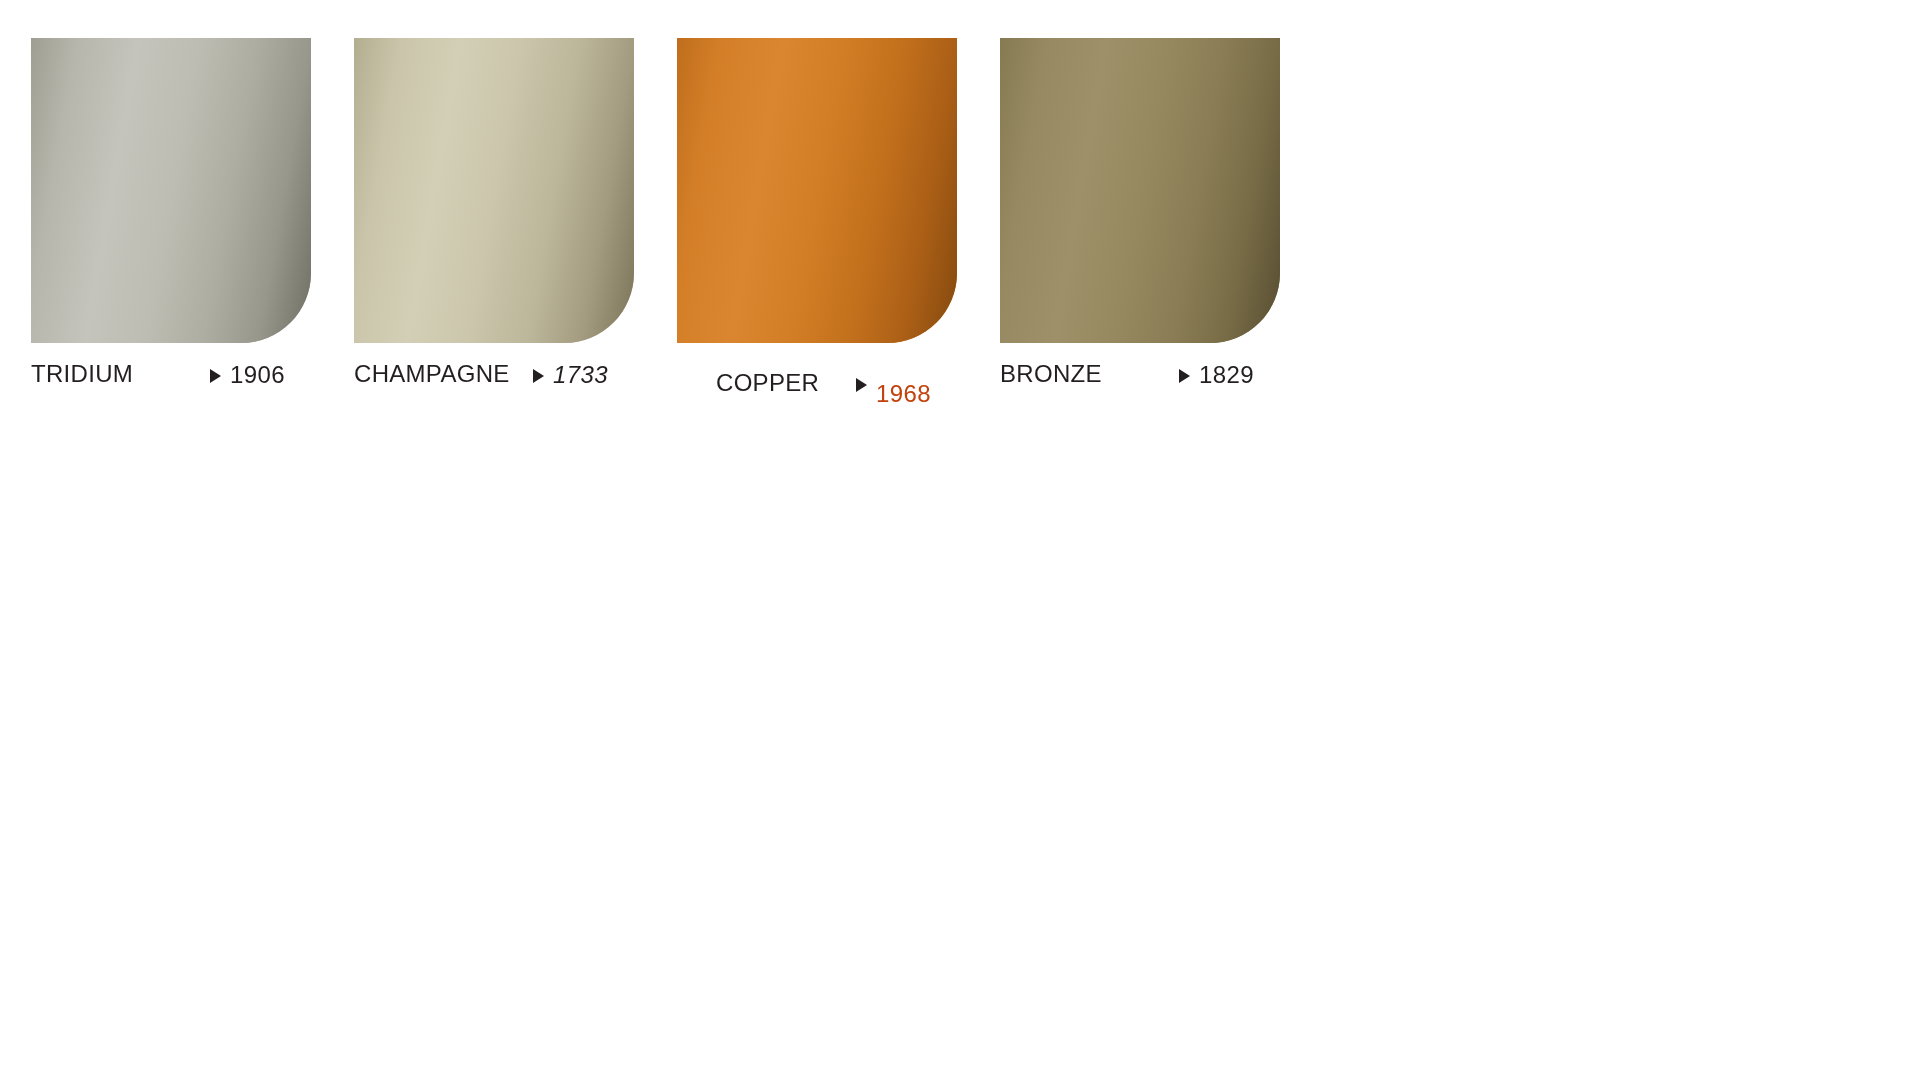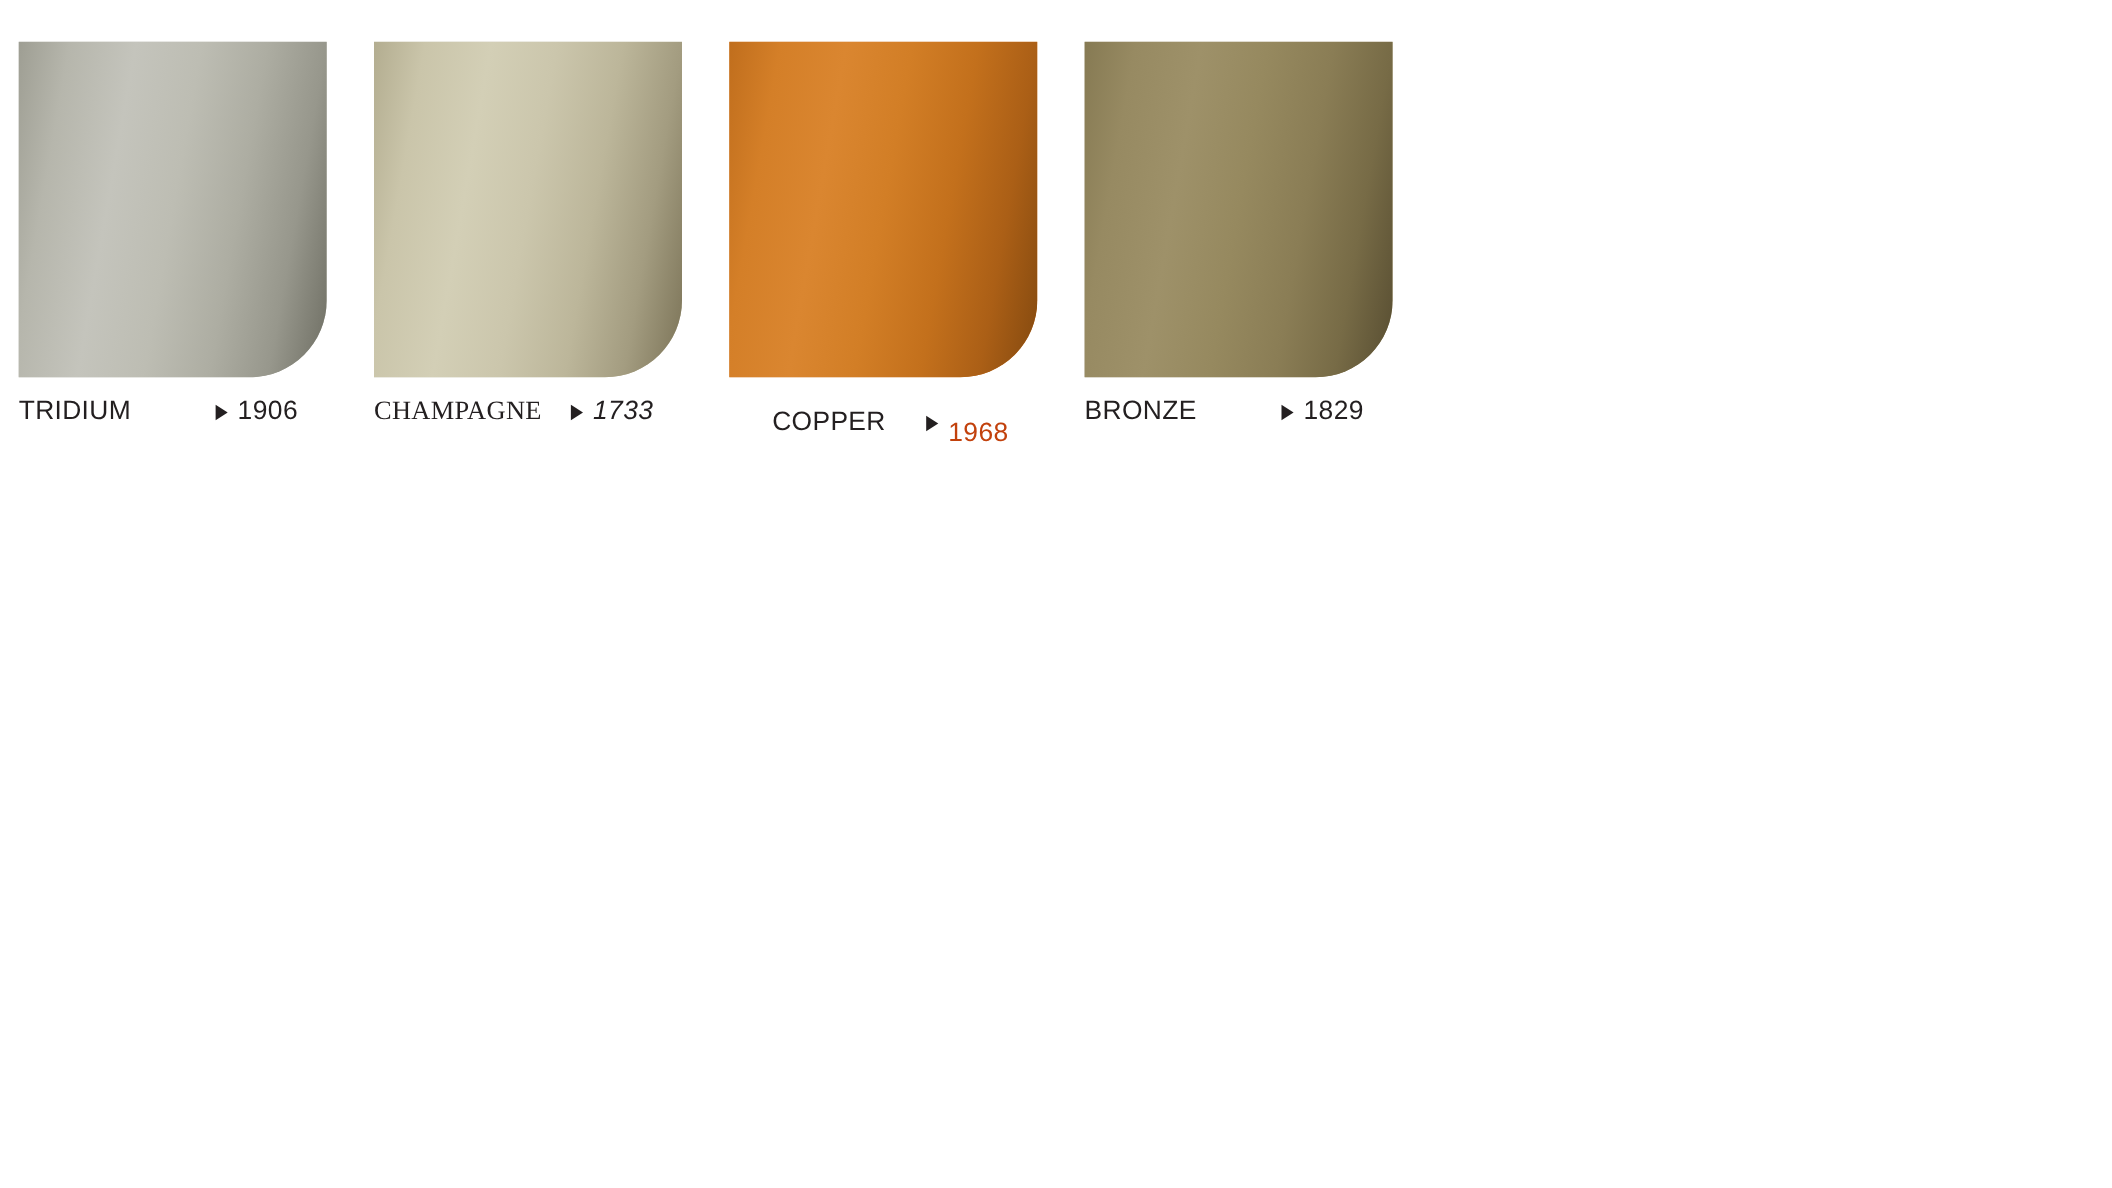--- a/index.html
+++ b/index.html
@@ -18,21 +18,21 @@
     position: absolute;
     left: 0;
     top: 0;
     width: 1920px;
     height: 1080px;
     background: #ffffff;
   }
 
   .swatch-row {
     position: absolute;
-    left: 17px;
+    left: 31px;
     top: 38px;
     display: flex;
     flex-direction: row;
     align-items: flex-end;
     gap: 43px;
   }
 
   .swatch-cell {
     width: 280px;
     display: flex;
@@ -121,21 +121,21 @@
           <span class="code-number" style="color: rgb(35, 31, 32);">1906</span>
         </span>
       </div>
     </div>
 
     <div class="swatch-cell">
       <div class="swatch-chip" style="background: rgb(189, 183, 155);">
         <div class="sheen" style="background: linear-gradient(100deg, rgb(179, 173, 144) 0%, rgb(202, 197, 170) 14%, rgb(211, 207, 182) 32%, rgb(203, 198, 172) 50%, rgb(188, 182, 154) 68%, rgb(163, 156, 128) 84%, rgb(123, 115, 87) 100%);"></div>
       </div>
       <div class="swatch-caption">
-        <span class="swatch-name" style="color: rgb(35, 31, 32); font-family: Liberation Serif, serif;">CHAMPAGNE</span>
+        <span class="swatch-name" style="color: rgb(35, 31, 32);">CHAMPAGNE</span>
         <span class="swatch-code">
           <span class="code-arrow" style="border-left-color: rgb(35, 31, 32);"></span>
           <span class="code-number" style="color: rgb(35, 31, 32); font-style: italic;">1733</span>
         </span>
       </div>
     </div>
 
     <div class="swatch-cell">
       <div class="swatch-chip" style="background: rgb(207, 118, 32);">
         <div class="sheen" style="background: linear-gradient(100deg, rgb(192, 110, 29) 0%, rgb(212, 127, 40) 14%, rgb(218, 134, 48) 32%, rgb(210, 126, 38) 50%, rgb(195, 112, 28) 68%, rgb(171, 95, 22) 84%, rgb(131, 73, 15) 100%);"></div>

